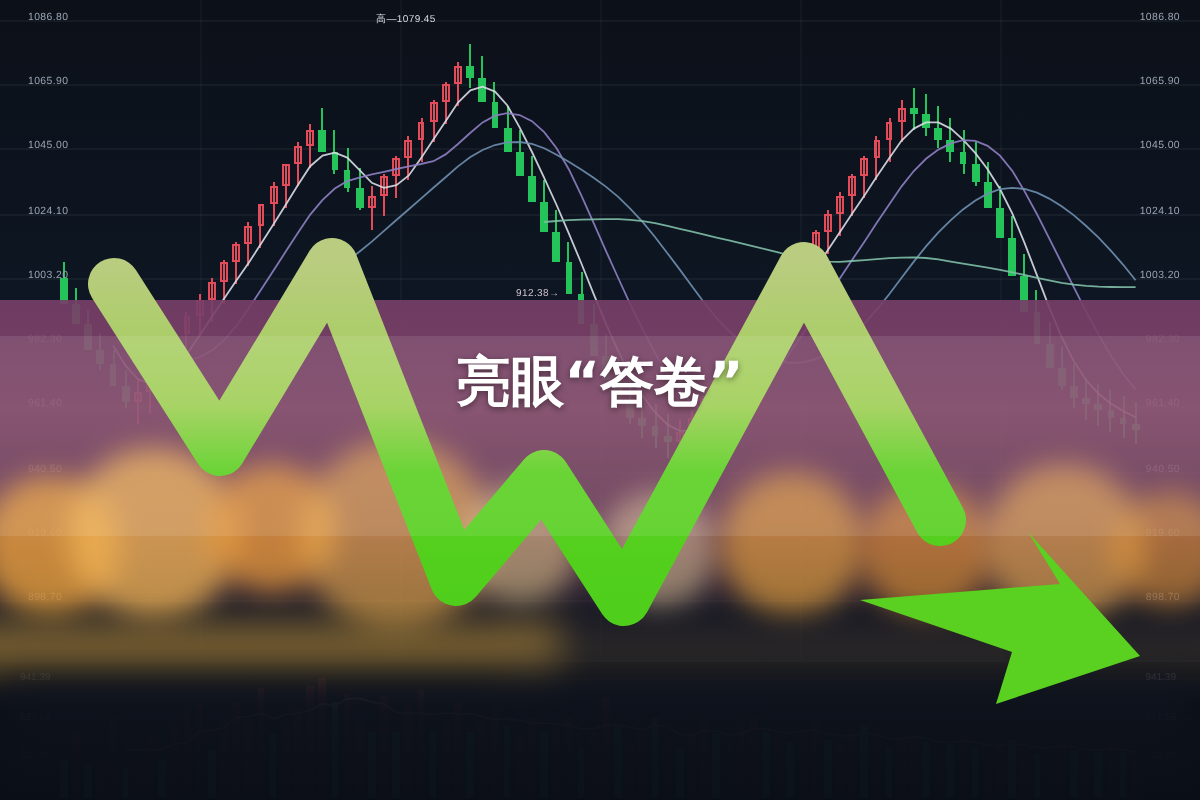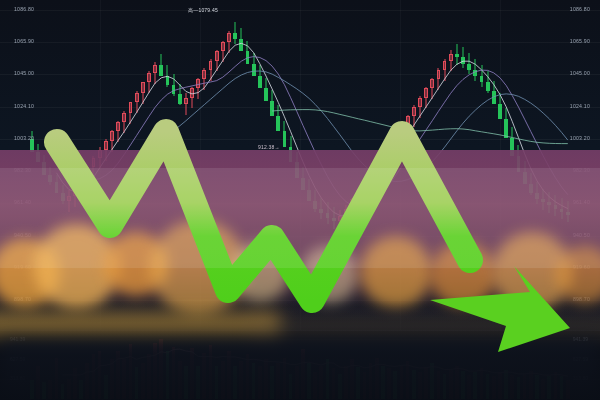--- a/index.html
+++ b/index.html
@@ -653,15 +653,16 @@
              L 228 290
              L 272 238
              L 312 300
              L 402 134
              L 470 260" fill="none" stroke="url(#arrGrad)" stroke-width="26" stroke-linejoin="round" stroke-linecap="round"></path>
 
     <path d="M 430 300 L 530 292 L 514 266 L 570 328 L 498 352 L 506 326 Z" fill="#5ad020"></path>
   </svg>
 
   <div id="title-overlay">
+    <div class="line">亮眼“答卷”</div>
   </div>
 
 </div>
 
 </body></html>

